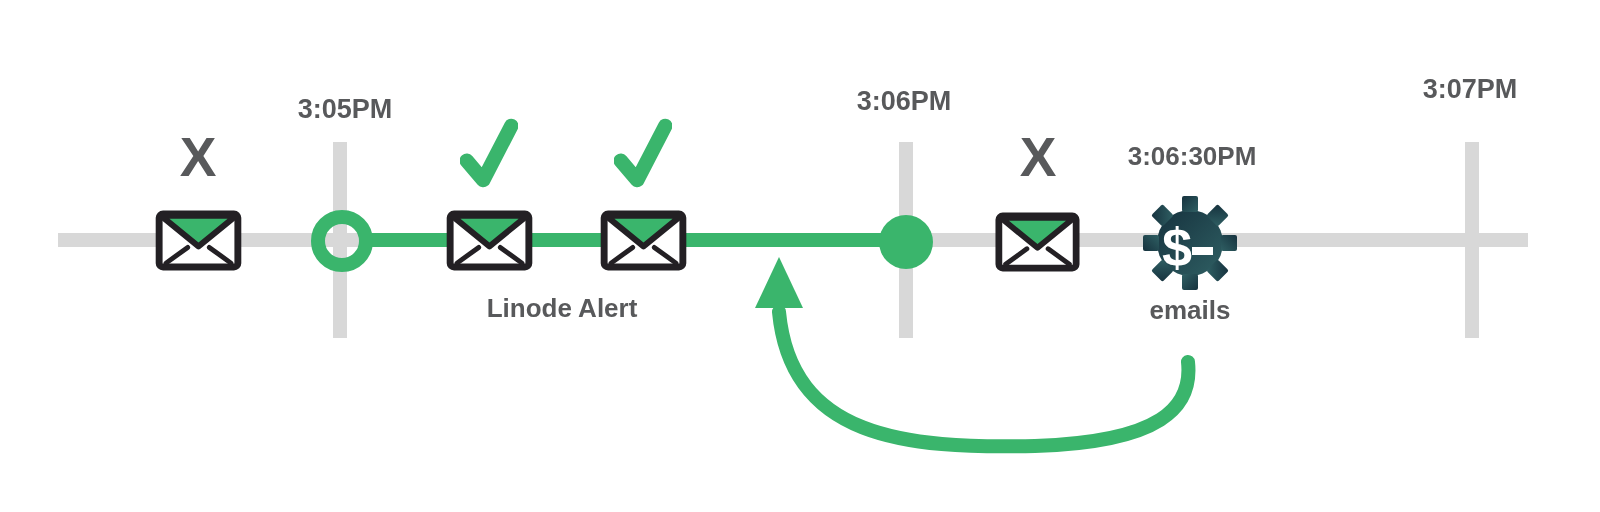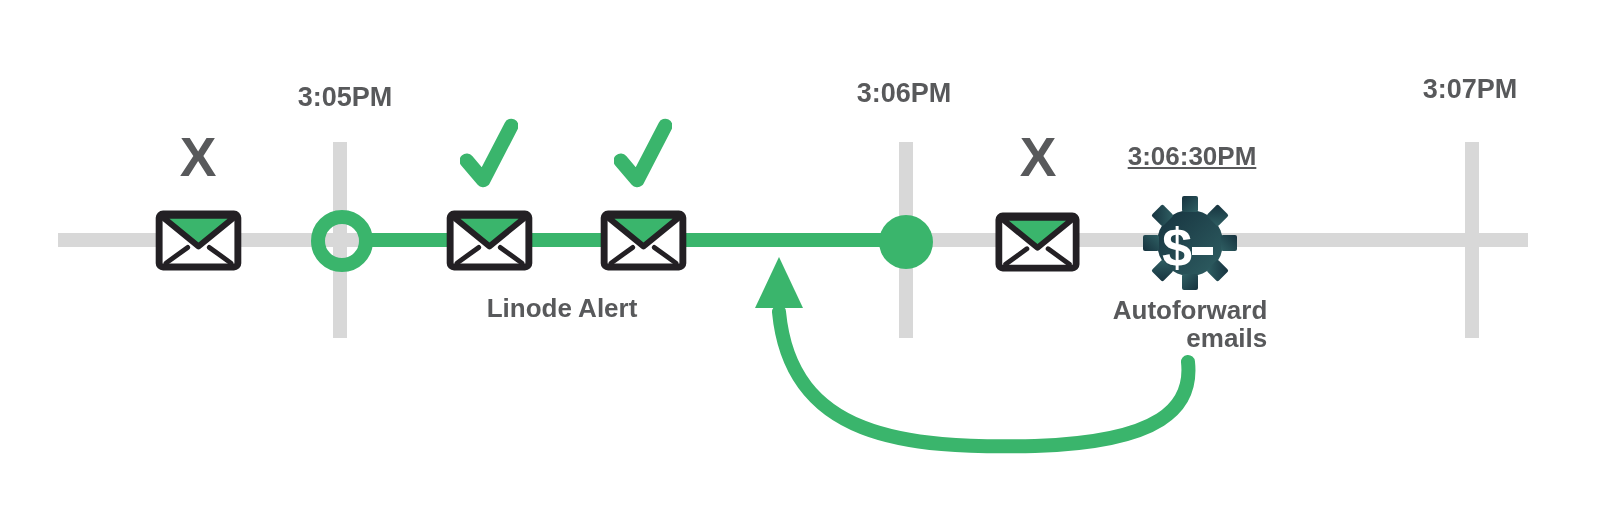--- a/index.html
+++ b/index.html
@@ -55,27 +55,27 @@
   
   .time-label {
     font-weight: 700;
     font-size: 27px;
     line-height: 27px;
     color: #58595b;
     transform: translateX(-50%);
     white-space: nowrap;
     z-index: 5;
   }
-  .time-label.small { font-size: 26px; line-height: 26px; text-decoration: underline; }
+  .time-label.small { font-size: 26px; line-height: 26px; }
   .caption {
     font-weight: 700;
     font-size: 26px;
     line-height: 28px;
     color: #58595b;
-    text-align: right;
+    text-align: left;
     transform: translateX(-50%);
     white-space: nowrap;
     z-index: 5;
   }
   .x-mark {
     font-weight: 700;
     font-size: 55px;
     line-height: 55px;
     color: #58595b;
     transform: translateX(-50%);
@@ -89,22 +89,22 @@
 <body>
 
 <div id="canvas">
 
   <div class="abs track"></div>
 
   <div class="abs tick" style="left:333px"></div>
   <div class="abs tick" style="left:899px"></div>
   <div class="abs tick" style="left:1465px"></div>
 
-  <div class="abs time-label" style="left:345px; top:84px">3:05PM</div>
-  <div class="abs time-label" style="left:904px; top:80px">3:06PM</div>
+  <div class="abs time-label" style="left:345px; top:96px">3:05PM</div>
+  <div class="abs time-label" style="left:904px; top:88px">3:06PM</div>
   <div class="abs time-label" style="left:1470px; top:76px">3:07PM</div>
 
   <div class="abs green-segment"></div>
   <div class="abs start-ring"></div>
   <div class="abs end-dot"></div>
 
   <div class="abs x-mark" style="left:198px; top:130px">X</div>
 
   <div class="abs icon-wrap" style="left:155px; top:210px">
     <svg width="87" height="61" viewBox="0 0 88 62">
@@ -174,21 +174,20 @@
         <rect x="40" y="1" width="16" height="16" rx="2" transform="rotate(225 48 48)"></rect>
         <rect x="40" y="1" width="16" height="16" rx="2" transform="rotate(270 48 48)"></rect>
         <rect x="40" y="1" width="16" height="16" rx="2" transform="rotate(315 48 48)"></rect>
       </g>
       <text x="20" y="71" font-family="Liberation Sans, sans-serif" font-size="54" font-weight="700" fill="#ffffff">$</text>
       <rect x="50" y="52" width="21" height="8" fill="#ffffff"></rect>
     </svg>
   </div>
 
   <div class="abs caption" style="left:1190px; top:296px">
-    <div>Autoforward</div>
     <div>emails</div>
   </div>
 
   <div class="abs icon-wrap" style="left:740px; top:246px; z-index:3">
     <svg width="480" height="215" viewBox="740 246 480 215">
       <path d="M 1188 362 C 1193 408 1160 442 1035 446 C 905 449 791 438 779 312" stroke="#3ab56c" stroke-width="14" fill="none" stroke-linecap="round"></path>
       <polygon points="755,308 803,308 779,257" fill="#3ab56c"></polygon>
     </svg>
   </div>
 

